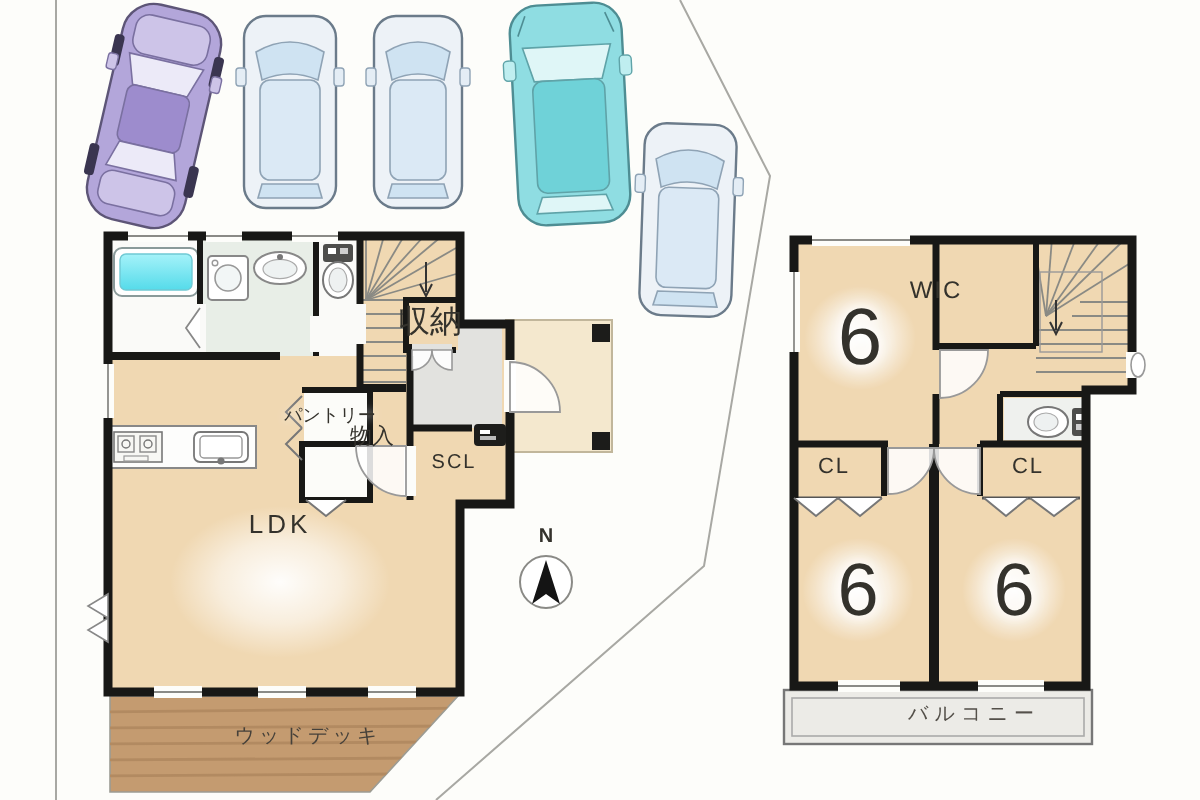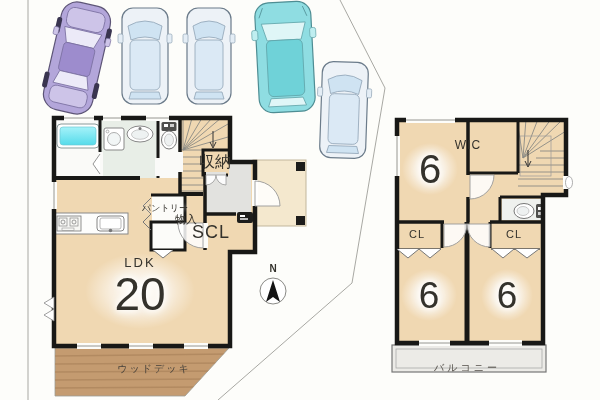--- a/index.html
+++ b/index.html
@@ -320,28 +320,27 @@
   </g>
 
   <g>
     <circle cx="273" cy="291" r="13" fill="#fff" stroke="#8a8a86" stroke-width="1"></circle>
     <path d="M273,280 L266,302 L273,297 L280,302 Z" fill="#141414"></path>
   </g>
 </svg>
 
 <div class="lbl glowed" style="left:165px;top:208px;font-size:9px;">パントリー</div>
 <div class="lbl" style="left:167px;top:219px;font-size:11px;margin-left:19px;">物入</div>
-<div class="lbl" style="left:211px;top:232px;font-size:18px;letter-spacing:1px;">SCL</div>
+<div class="lbl" style="left:227px;top:232px;font-size:10px;letter-spacing:1px;">SCL</div>
 <div class="lbl" style="left:215px;top:162px;font-size:16px;">収納</div>
 <div class="lbl" style="left:140px;top:262px;font-size:13px;letter-spacing:2px;">LDK</div>
-<div class="lbl num" style="left:140px;top:294px;font-size:46px;">20</div>
 <div class="lbl small" style="left:130px;top:369px;color:#46413a;letter-spacing:2px;margin-left:24px;">ウッドデッキ</div>
 <div class="lbl" style="left:273px;top:269px;font-size:10px;font-weight:bold;">N</div>
 
 <div class="lbl num" style="left:430px;top:169px;font-size:40px;">6</div>
 <div class="lbl" style="left:468px;top:145px;font-size:12px;letter-spacing:1px;">WIC</div>
 <div class="lbl" style="left:417px;top:234px;font-size:11px;letter-spacing:1px;">CL</div>
 <div class="lbl" style="left:514px;top:234px;font-size:11px;letter-spacing:1px;">CL</div>
 <div class="lbl num" style="left:429px;top:295px;font-size:37px;">6</div>
 <div class="lbl num" style="left:507px;top:295px;font-size:37px;">6</div>
-<div class="lbl small" style="left:467px;top:358px;color:#54504a;letter-spacing:3px;margin-top:10px;">バルコニー</div>
+<div class="lbl small" style="left:487px;top:358px;color:#54504a;letter-spacing:3px;">バルコニー</div>
 
 </div>
 
 </body></html>

